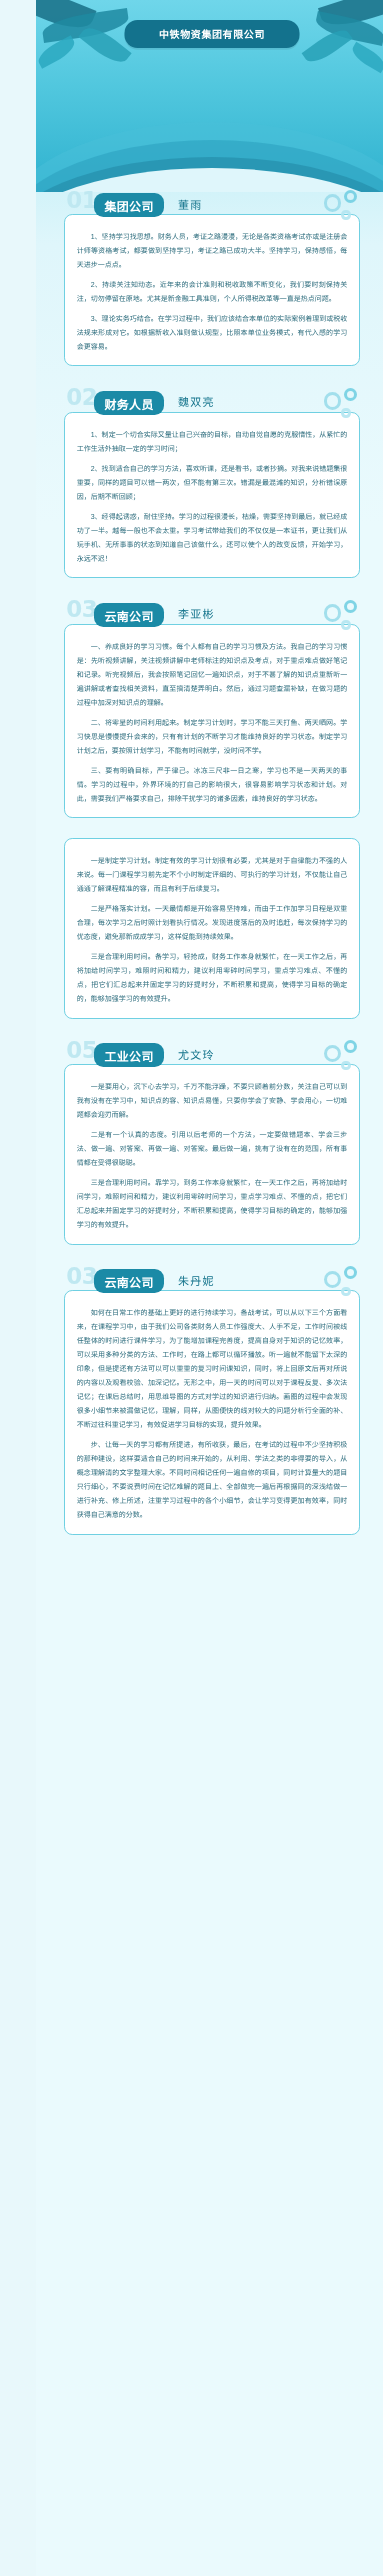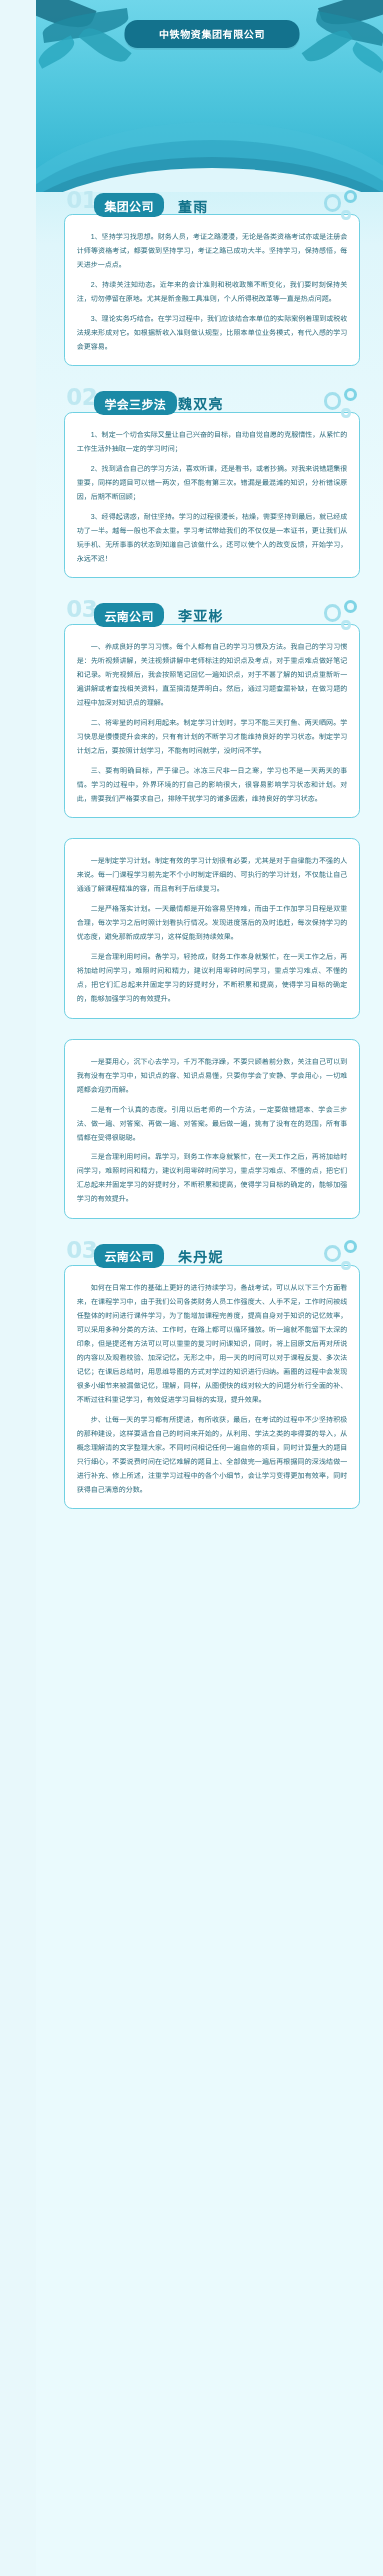--- a/index.html
+++ b/index.html
@@ -103,22 +103,22 @@
     border-radius: 9.3px;
     padding: 3.5px 10.5px;
     font-size: 12px;
     font-weight: bold;
     letter-spacing: 0.3px;
   }
   .person {
     position: absolute;
     left: 114px;
     top: 7px;
-    font-size: 14px;
-    font-weight: bold;
+    font-size: 11px;
+    font-weight: normal;
     color: #15748c;
     letter-spacing: 1.2px;
   }
   .deco-ring {
     position: absolute;
     right: 3.5px;
     top: 1.2px;
     width: 33px;
     height: 30px;
   }
@@ -191,21 +191,21 @@
       <div class="card">
         <p>1、坚持学习找思想。财务人员，考证之路漫漫，无论是各类资格考试亦或是注册会计师等资格考试，都要做到坚持学习，考证之路已成功大半。坚持学习，保持感悟，每天进步一点点。</p>
         <p>2、持续关注知动态。近年来的会计准则和税收政策不断变化，我们要时刻保持关注，切勿停留在原地。尤其是新金融工具准则，个人所得税改革等一直是热点问题。</p>
         <p>3、理论实务巧结合。在学习过程中，我们应该结合本单位的实际案例着理到或税收法规来形成对它。如根据新收入准则做认规型，比照本单位业务模式，有代入感的学习会更容易。</p>
       </div>
     </div>
 
     <div class="section">
       <div class="sec-head">
         <div class="num">02</div>
-        <div class="name-pill">学会三步法</div>
+        <div class="name-pill">财务人员</div>
         <div class="person">魏双亮</div>
         <div class="deco-ring">
           <span class="ring a"></span>
             <span class="ring b"></span>
             <span class="ring c"></span>
         </div>
       </div>
       <div class="card">
         <p>1、制定一个切合实际又量让自己兴奋的目标，自动自觉自愿的克服惰性，从紧忙的工作生活外抽取一定的学习时间；</p>
         <p>2、找到适合自己的学习方法，喜欢听课，还是看书，或者抄摘。对我来说错题集很重要，同样的题目可以错一两次，但不能有第三次。错漏是最混滩的知识，分析错误原因，后期不断回顾；</p>
@@ -233,20 +233,30 @@
 
     <div class="section">
       <div class="card">
         <p>一是制定学习计划。制定有效的学习计划很有必要，尤其是对于自律能力不强的人来说。每一门课程学习前先定不个小时制定评细的、可执行的学习计划，不仅能让自己通通了解课程精准的容，而且有利于后续复习。</p>
         <p>二是严格落实计划。一天最情都是开始容易坚持难，而由于工作加学习日程是双重合理，每次学习之后时照计划看执行情况。发现进度落后的及时追赶，每次保持学习的优态度，避免那新成成学习，这样促能到持续效果。</p>
         <p>三是合理利用时间。备学习，轻抢成，财务工作本身就繁忙，在一天工作之后，再将加给时间学习，难照时间和精力，建议利用零碎时间学习，重点学习难点、不懂的点，把它们汇总起来并固定学习的好提时分，不断积累和提高，使得学习目标的确定的，能够加强学习的有效提升。</p>
       </div>
     </div>
 
     <div class="section">
+      <div class="sec-head">
+        <div class="num">05</div>
+        <div class="name-pill">工业公司</div>
+        <div class="person">尤文玲</div>
+        <div class="deco-ring">
+          <span class="ring a"></span>
+            <span class="ring b"></span>
+            <span class="ring c"></span>
+        </div>
+      </div>
       <div class="card">
         <p>一是要用心，沉下心去学习，千万不能浮躁，不要只顾着前分数，关注自己可以到我有没有在学习中，知识点的容、知识点易懂，只要你学会了安静、学会用心，一切难题都会迎刃而解。</p>
         <p>二是有一个认真的态度。引用以后老师的一个方法，一定要做错题本、学会三步法、做一遍、对答案、再做一遍、对答案。最后做一遍，挑有了没有在的范围，所有事情都在受得很聪聪。</p>
         <p>三是合理利用时间。靠学习，到务工作本身就繁忙，在一天工作之后，再将加给时间学习，难照时间和精力，建议利用零碎时间学习，重点学习难点、不懂的点，把它们汇总起来并固定学习的好提时分，不断积累和提高，使得学习目标的确定的，能够加强学习的有效提升。</p>
       </div>
     </div>
 
     <div class="section">
       <div class="sec-head">
         <div class="num">03</div>

